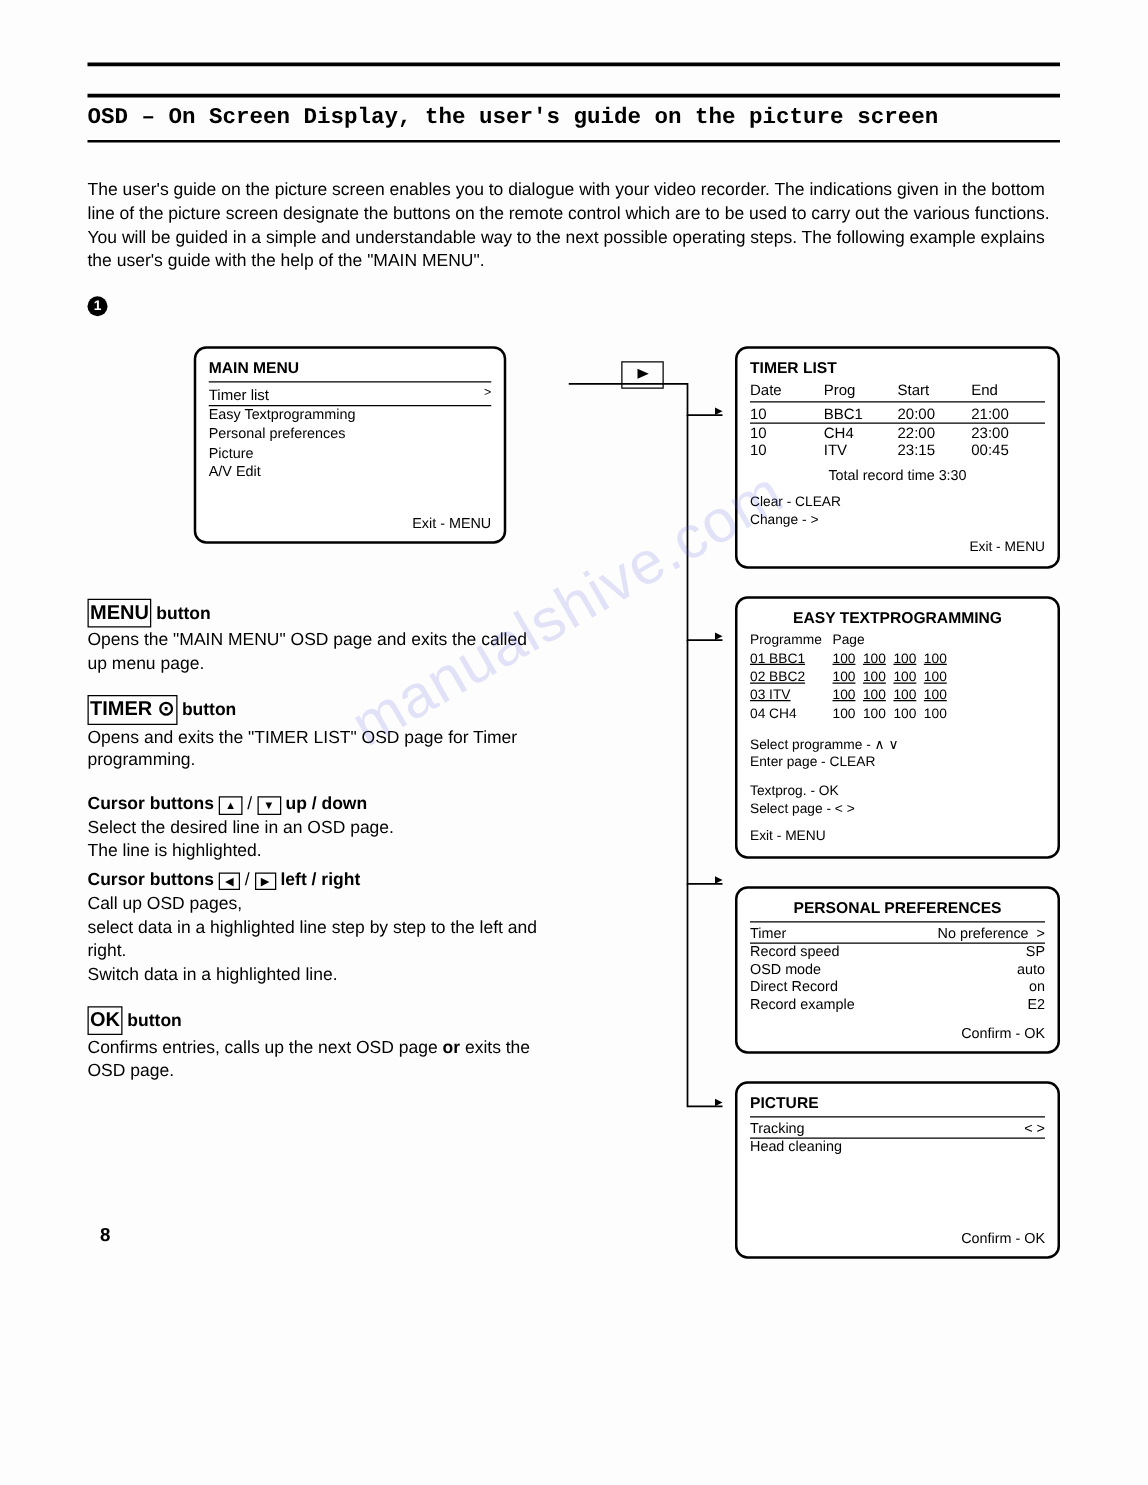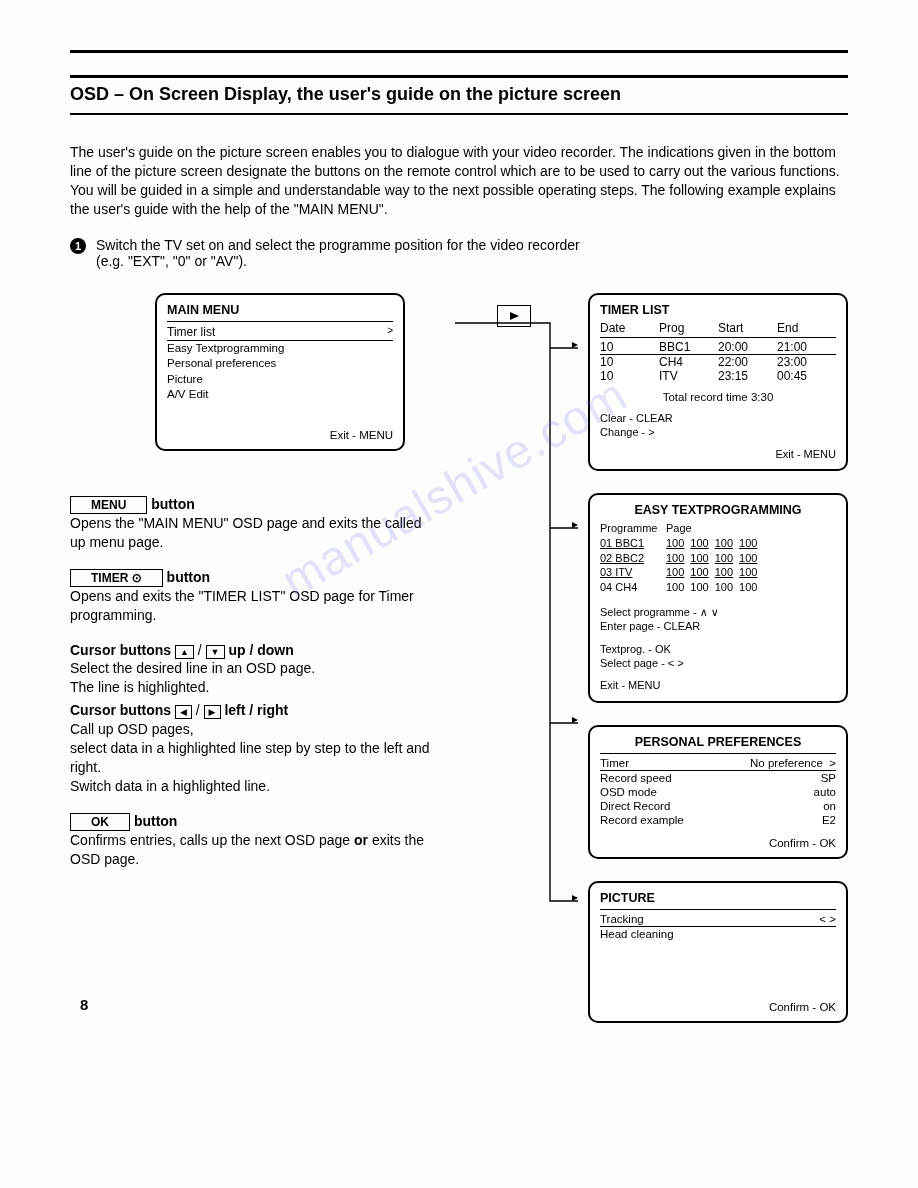--- a/index.html
+++ b/index.html
@@ -5,33 +5,33 @@
   * { box-sizing: border-box; margin: 0; padding: 0; }
   body {
     font-family: Arial, Helvetica, sans-serif;
     background: #fdfdfd;
     color: #000;
     width: 918px;
     padding: 50px 70px 30px 70px;
     position: relative;
   }
   .top-rule { border-top: 3px solid #000; margin-bottom: 22px; }
-  .title-block { border-top: 3px solid #000; border-bottom: 2px solid #000; padding: 6px 0 8px; }
+  .title-block { border-top: 3px solid #000; border-bottom: 2px solid #000; padding: 6px 0 8px; font-family: Liberation Mono, monospace; }
   .title { font-size: 18px; font-weight: 700; }
   .intro { margin-top: 28px; font-size: 14px; line-height: 1.35; }
   .step { margin-top: 18px; font-size: 14px; display: flex; gap: 10px; }
   .bullet { display:inline-flex; align-items:center; justify-content:center; width:16px; height:16px; border-radius:50%; background:#000; color:#fff; font-size:11px; font-weight:700; margin-top:1px; flex:none;}
   .columns { display:flex; gap: 10px; margin-top: 24px; align-items:flex-start; }
   .colL { flex: none; width: 370px; }
   .colM { flex:1; }
   .colR { flex:none; width: 260px; display:flex; flex-direction:column; gap:22px; } 
 
   .body-text { font-size:14px; line-height:1.35; }
   .section { margin-top:16px; }
-  .btn-label { display:inline-block; border:1px solid #000; padding:0 20px; font-size:12px; font-weight:700; }
+  .btn-label { display:inline-block; border:1px solid #000; padding:0 1px; font-size:16px; font-weight:700; }
   .bold { font-weight:700;}
   .osd-box {
     border: 2px solid #000;
     border-radius: 10px;
     font-size: 12px;
     padding: 8px 10px 8px 10px;
     background:#fff;
   }
   .osd-title { font-weight:700; margin-bottom:4px; font-size:12.5px; }
   .osd-rule { border-top:1px solid #000; margin:2px 0;}
@@ -69,24 +69,20 @@
 
 <div class="top-rule"></div>
 <div class="title-block">
   <div class="title">OSD – On Screen Display, the user's guide on the picture screen</div>
 </div>
 
 <p class="intro">The user's guide on the picture screen enables you to dialogue with your video recorder. The indications given in the bottom line of the picture screen designate the buttons on the remote control which are to be used to carry out the various functions. You will be guided in a simple and understandable way to the next possible operating steps. The following example explains the user's guide with the help of the "MAIN MENU".</p>
 
 <div class="step">
   <span class="bullet">1</span>
-  <div>
-    <span>Switch the TV set on and select the programme position for the video recorder</span><br>
-    <span>(e.g. "EXT", "0" or "AV").</span>
-  </div>
 </div>
 
 <div class="columns">
 
   <div class="colL">
 
     <div class="osd-box mm-box">
       <div class="osd-title">MAIN MENU</div>
       <div class="osd-rule"></div>
       <div class="sel-row">

